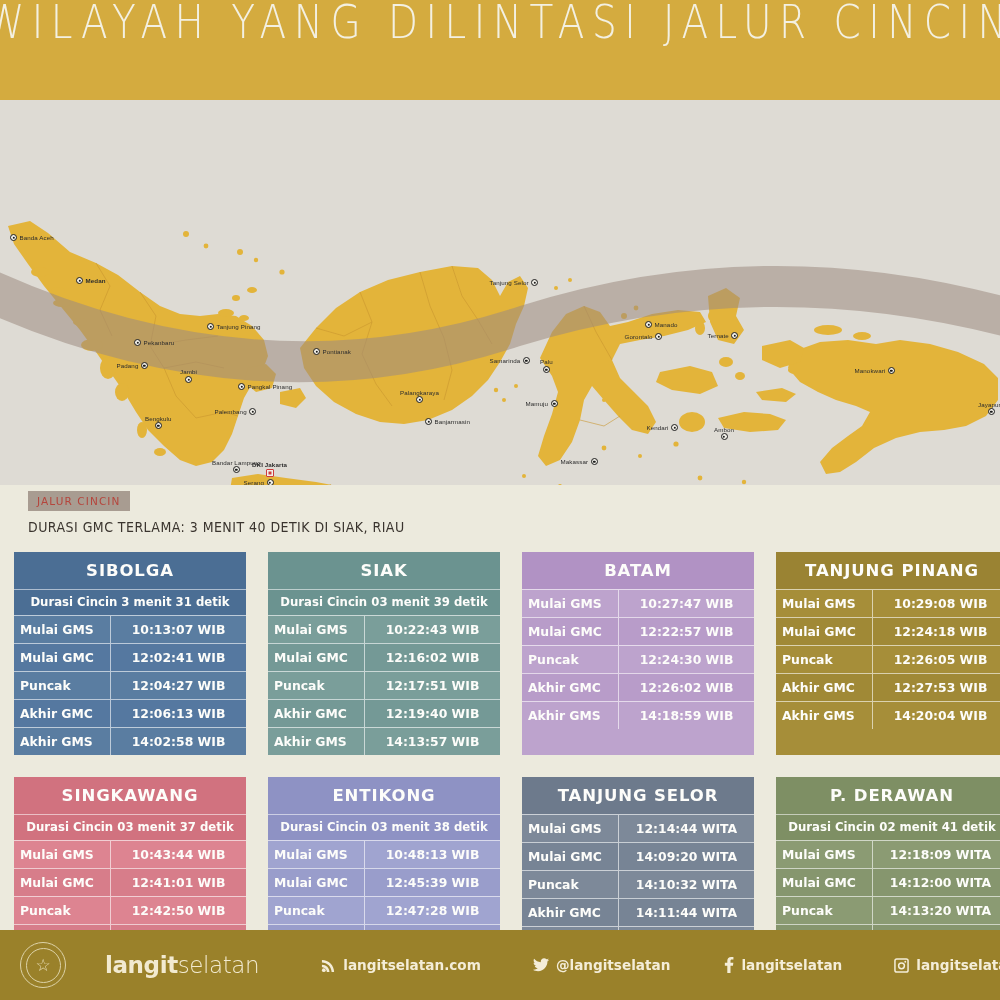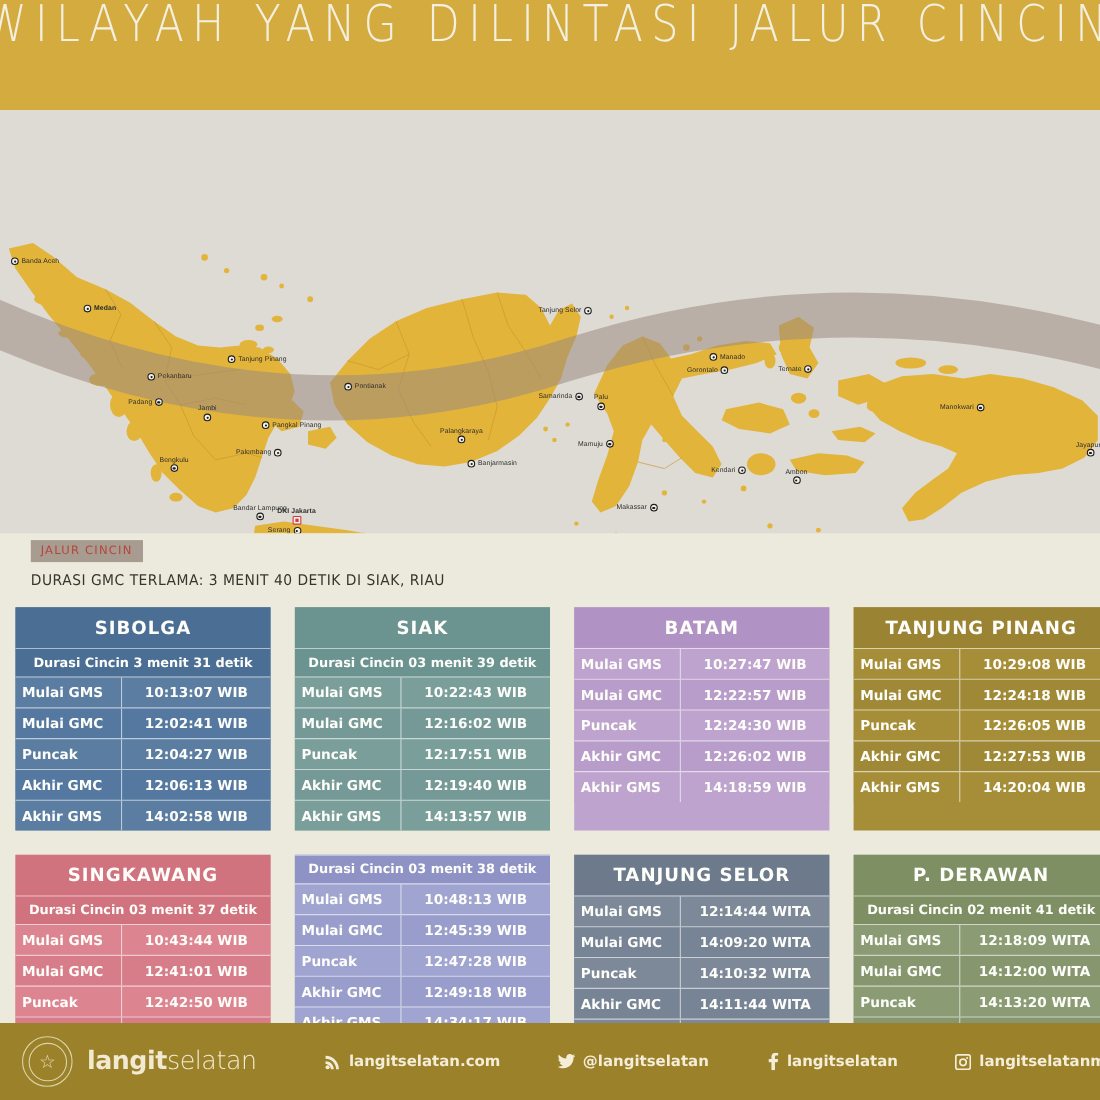--- a/index.html
+++ b/index.html
@@ -156,21 +156,21 @@
     border: .9px solid #ddd3a8;
     display:flex; align-items:center; justify-content:center;
     font-size: 17px; color: #e7ddb5; line-height: 1;
   }
   .brandtext {
     margin-left: 13px;
     font-size: 23px; color: #f2ead0;
     font-family: "DejaVu Sans", sans-serif;
     letter-spacing: -.4px;
   }
-  .brandtext b { font-weight: bold; }
+  .brandtext b { font-weight: bold; margin-left: 26px; }
   .brandtext span { font-weight: 300; }
   .social {
     display: flex; align-items: center;
     margin-left: 62px;
     color: #f4edd8;
     font-size: 13.6px;
     font-family: "DejaVu Sans", sans-serif;
     font-weight: bold;
   }
   .social .ico {
@@ -543,20 +543,21 @@
         <div class="row" style="background: rgb(215, 125, 138);">
           <div class="k">Akhir GMC</div>
           <div class="v">12:44:39 WIB</div>
         </div>
         <div class="row" style="background: rgb(221, 132, 145);">
           <div class="k">Akhir GMS</div>
           <div class="v">14:31:21 WIB</div>
         </div>
       </div>
       <div class="card" style="background: rgb(160, 164, 208);">
+        <div class="card-title" style="background: rgb(142, 146, 196);">ENTIKONG</div>
         <div class="card-sub" style="background: rgb(142, 146, 196);">Durasi Cincin 03 menit 38 detik</div>
         <div class="row" style="background: rgb(160, 164, 208);">
           <div class="k">Mulai GMS</div>
           <div class="v">10:48:13 WIB</div>
         </div>
         <div class="row" style="background: rgb(153, 157, 203);">
           <div class="k">Mulai GMC</div>
           <div class="v">12:45:39 WIB</div>
         </div>
         <div class="row" style="background: rgb(160, 164, 208);">

